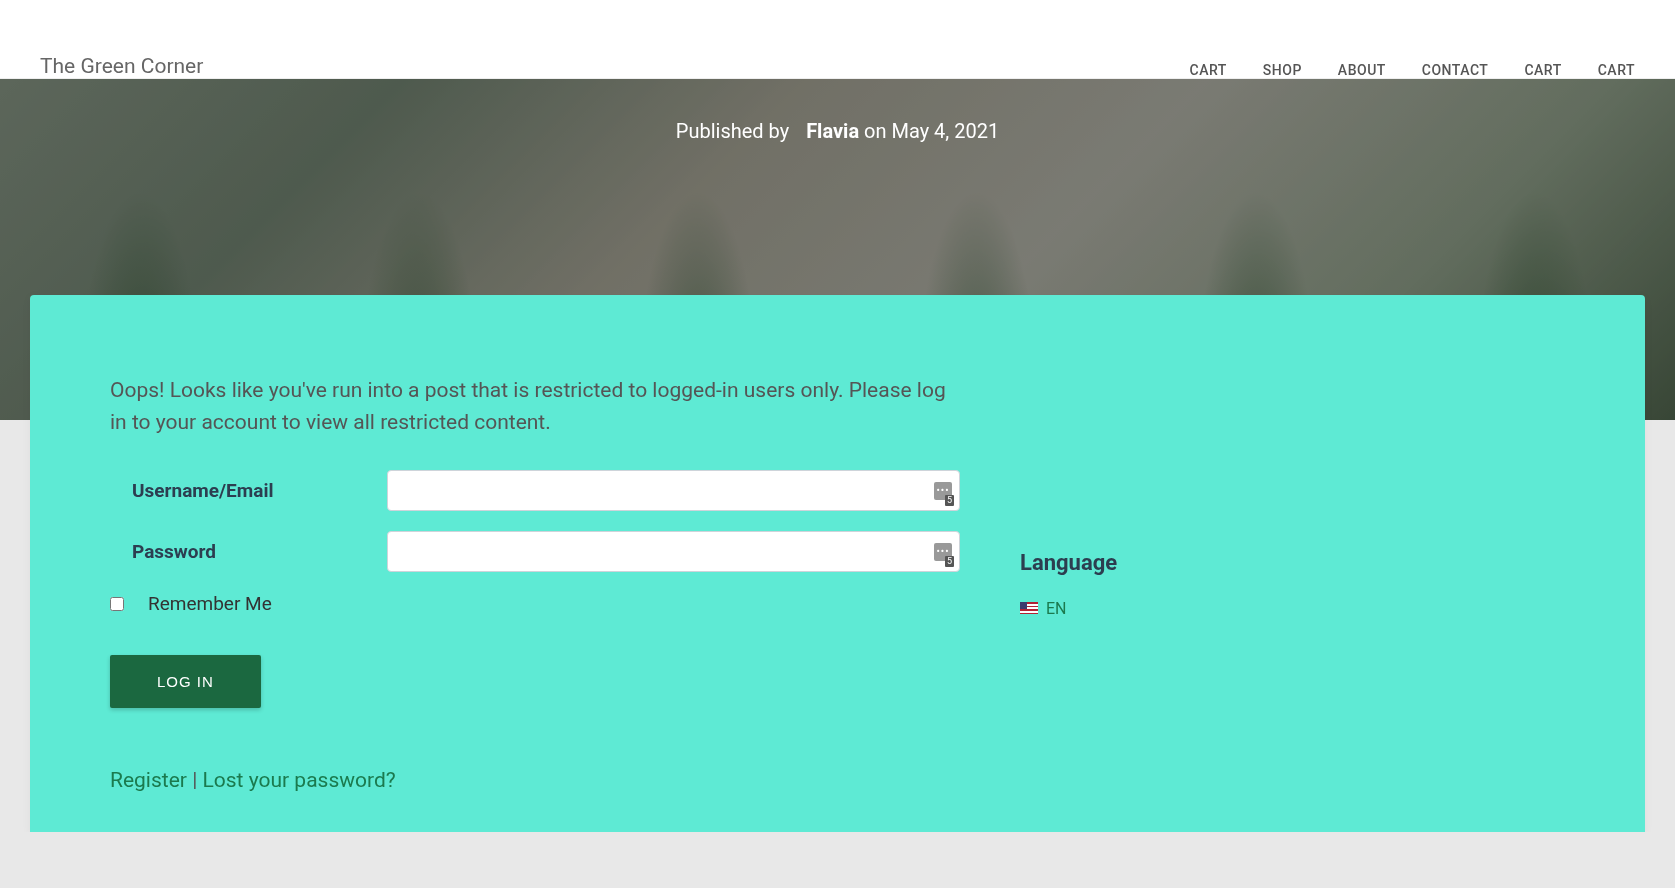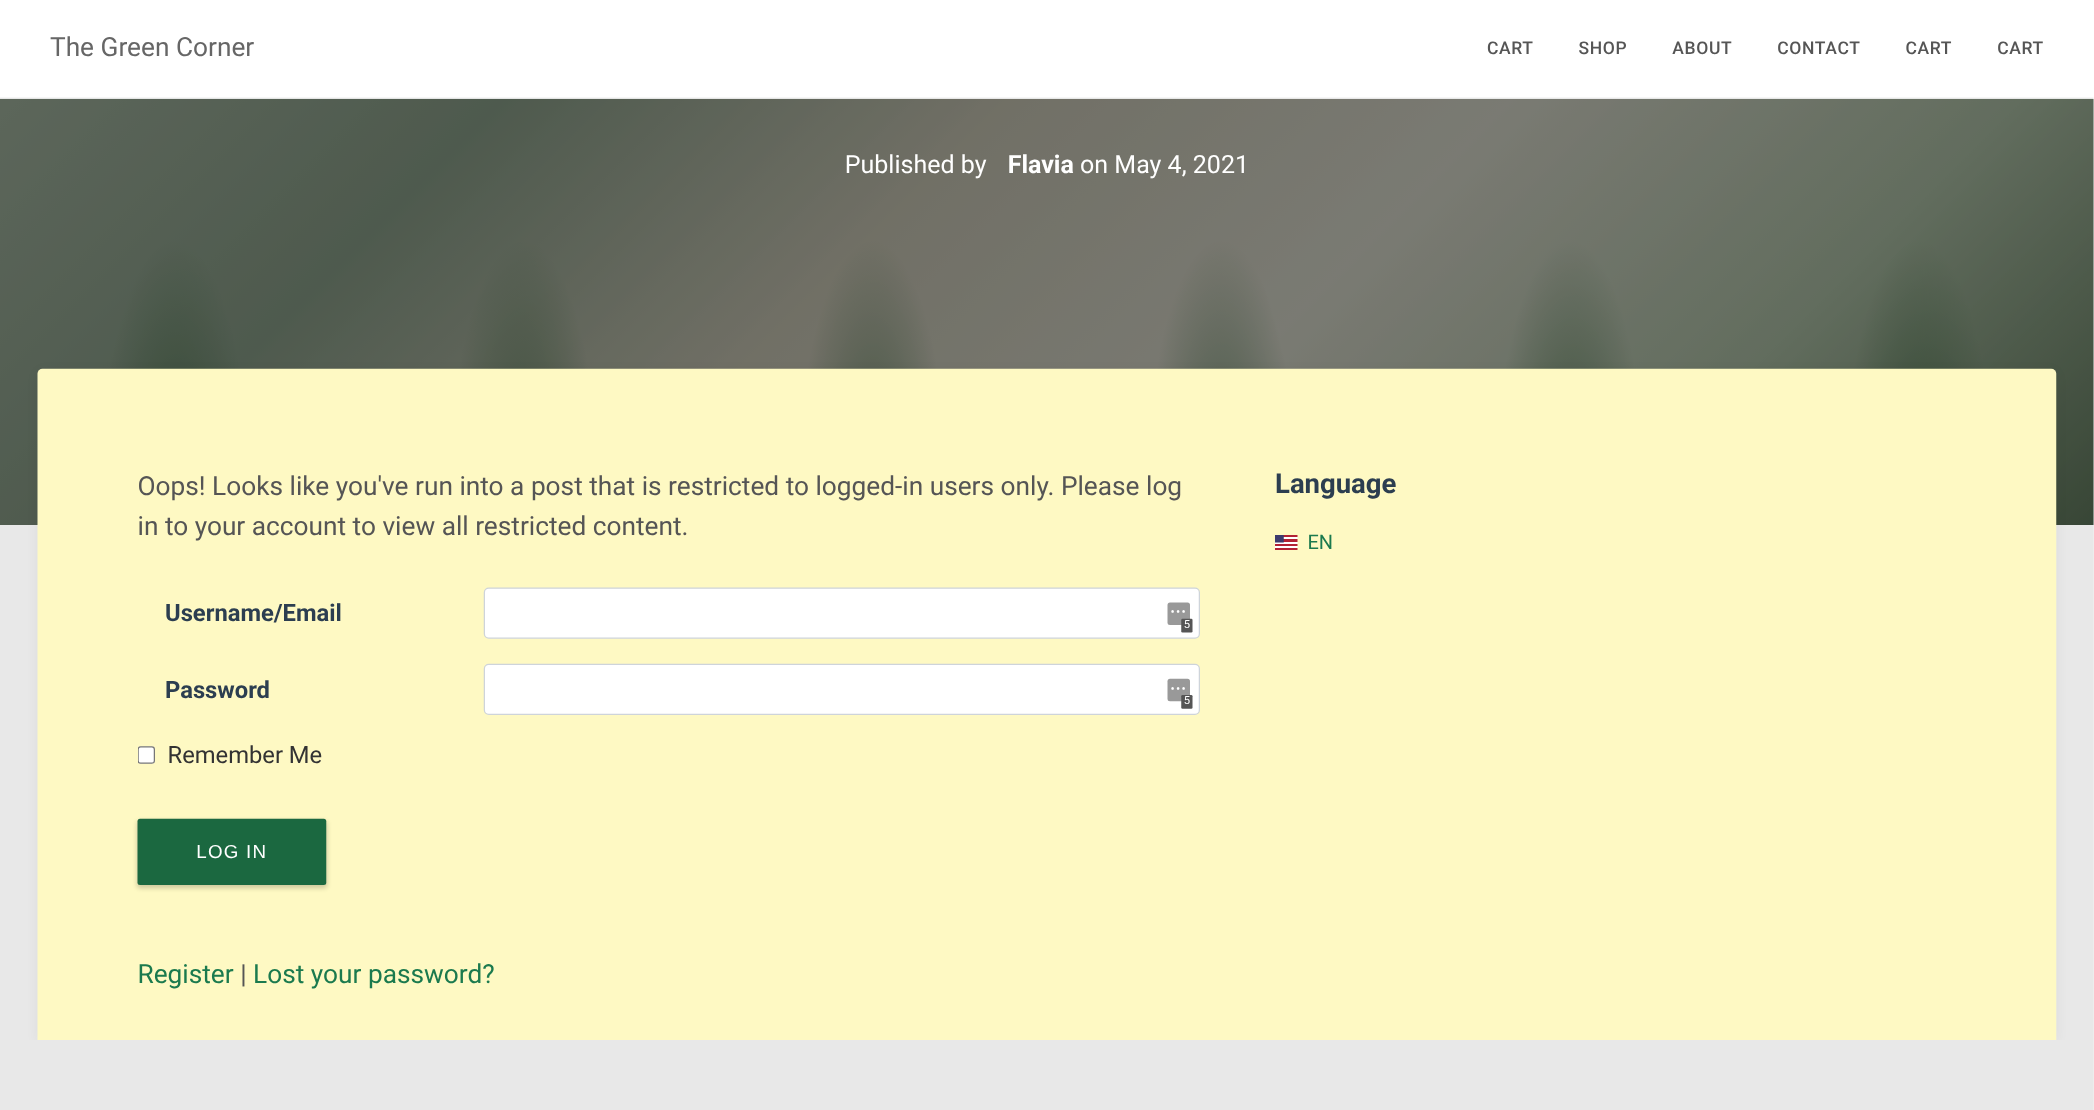--- a/index.html
+++ b/index.html
@@ -10,21 +10,21 @@
     
     body {
       font-family: -apple-system, BlinkMacSystemFont, "Segoe UI", Roboto, "Helvetica Neue", Arial, sans-serif;
       background: #ffffff;
       color: #333;
     }
     
     .navbar {
       display: flex;
       justify-content: space-between;
-      align-items: center;
+      align-items: flex-end;
       padding: 0 40px;
       height: 79px;
       background: #ffffff;
       border-bottom: 1px solid #eee;
     }
     
     .brand {
       font-size: 21px;
       color: #666;
       font-weight: 400;
@@ -99,29 +99,30 @@
       font-weight: 400;
     }
     
     .hero-meta .author {
       font-weight: 700;
       margin-left: 12px;
     }
     
     .content-card {
       position: relative;
-      background: #fef9c3;
+      background: #5eead4;
       margin: -125px 30px 0 30px;
       border-radius: 4px 4px 0 0;
       padding: 80px 80px 40px 80px;
       min-height: 500px;
       box-shadow: 0 2px 10px rgba(0,0,0,0.05);
       z-index: 5;
       display: flex;
       gap: 60px;
+      align-items: center;
     }
     
     .main-content {
       flex: 1;
       max-width: 850px;
     }
     
     .sidebar {
       width: 300px;
       padding-top: 0;
@@ -191,21 +192,21 @@
     
     .input-badge-dots {
       color: #fff;
       font-size: 10px;
       letter-spacing: 1px;
     }
     
     .remember-row {
       display: flex;
       align-items: center;
-      gap: 10px;
+      gap: 24px;
       margin-bottom: 40px;
       margin-top: 10px;
     }
     
     .remember-checkbox {
       width: 14px;
       height: 14px;
       cursor: pointer;
     }
     

